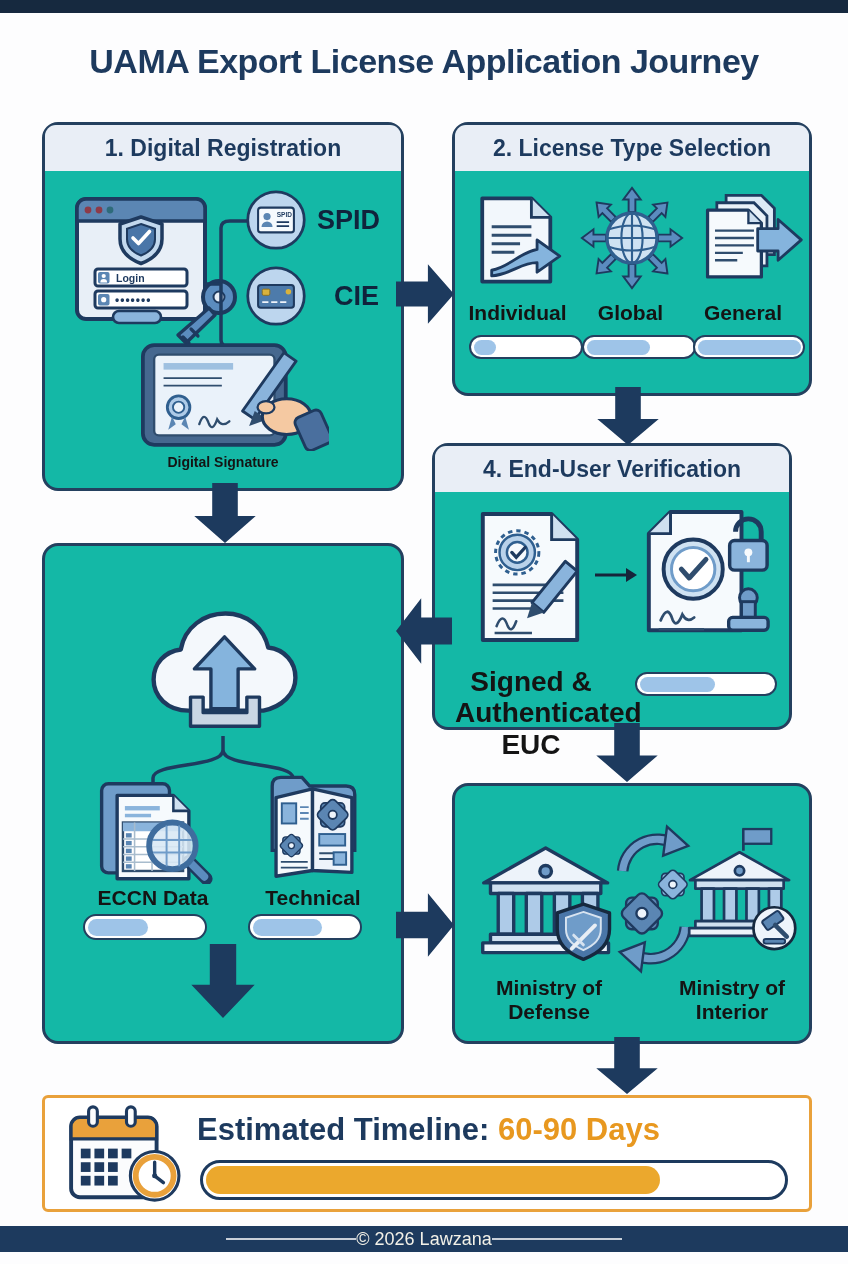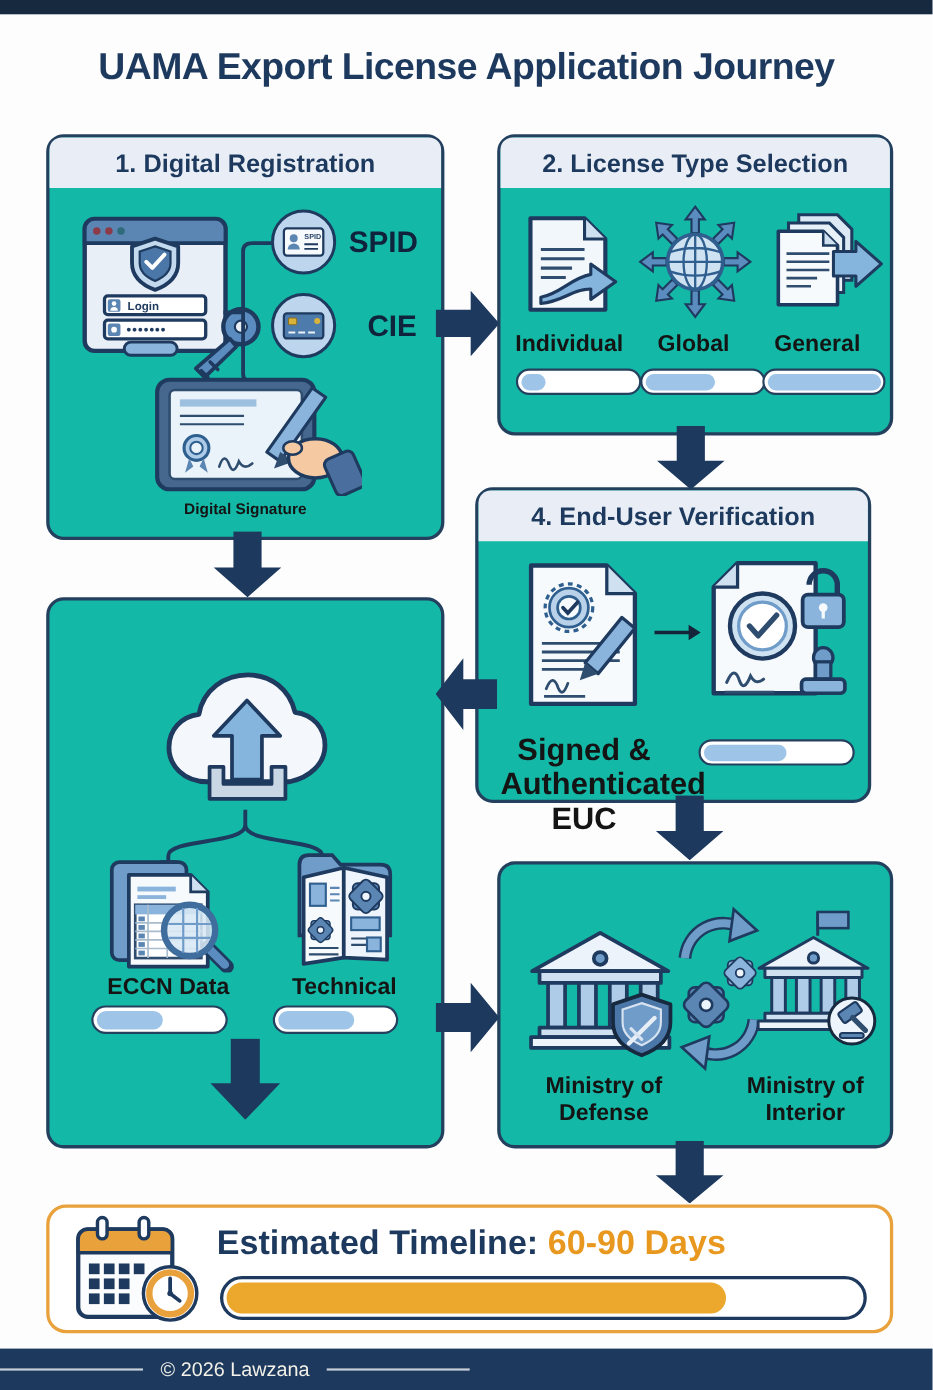--- a/index.html
+++ b/index.html
@@ -15,28 +15,28 @@
   .item-label{position:absolute;font-weight:bold;color:#141414;text-align:center;
     font-size:21px;line-height:1.12;}
   .id-label{position:absolute;font-weight:bold;color:#10233c;font-size:27px;}
   .pill{position:absolute;height:20px;border:2.5px solid #24405f;border-radius:99px;background:#fff;}
   .pill-fill{margin:2.5px;height:calc(100% - 5px);background:#9ec4e8;border-radius:99px;}
   .arrow{position:absolute;background:#1d3a5e;}
   .arrow-right{clip-path:polygon(0 30%,55% 30%,55% 2%,100% 50%,55% 98%,55% 70%,0 70%);}
   .arrow-left{clip-path:polygon(100% 30%,45% 30%,45% 2%,0 50%,45% 98%,45% 70%,100% 70%);}
   .arrow-down{clip-path:polygon(30% 0,70% 0,70% 55%,98% 55%,50% 100%,2% 55%,30% 55%);}
   .timeline{position:absolute;left:42px;top:1095px;width:764px;height:111px;
-    border:3.5px solid #e9a13b;border-radius:18px;background:#fff;text-decoration:underline;}
+    border:3.5px solid #e9a13b;border-radius:6px;background:#fff;text-decoration:underline;}
   .timeline-title{position:absolute;left:152px;top:14px;font-size:31px;font-weight:bold;color:#1d3a5e;}
   .timeline-title .days{color:#e8981f;}
   .tl-bar{position:absolute;left:155px;top:62px;width:582px;height:34px;
     border:3px solid #1d3a5e;border-radius:99px;background:#fff;}
   .tl-fill{margin:3px;height:calc(100% - 6px);background:#eba82d;border-radius:99px;}
-  .footer{position:absolute;left:0;right:0;top:1226px;height:38px;background:#1d3a5e;
-    color:#f3f1e8;display:flex;align-items:center;justify-content:flex-start;gap:16px;font-size:18px;}
+  .footer{position:absolute;left:0;right:0;top:1226px;height:26px;background:#1d3a5e;
+    color:#f3f1e8;display:flex;align-items:center;justify-content:center;font-size:18px;}
   .footer .line{width:130px;border-top:2px solid #c8cfd8;}
   svg{display:block;}
 </style>
 </head>
 <body>
 
 <div class="canvas">
 
   <svg width="0" height="0" style="position:absolute" aria-hidden="true">
     <defs>

